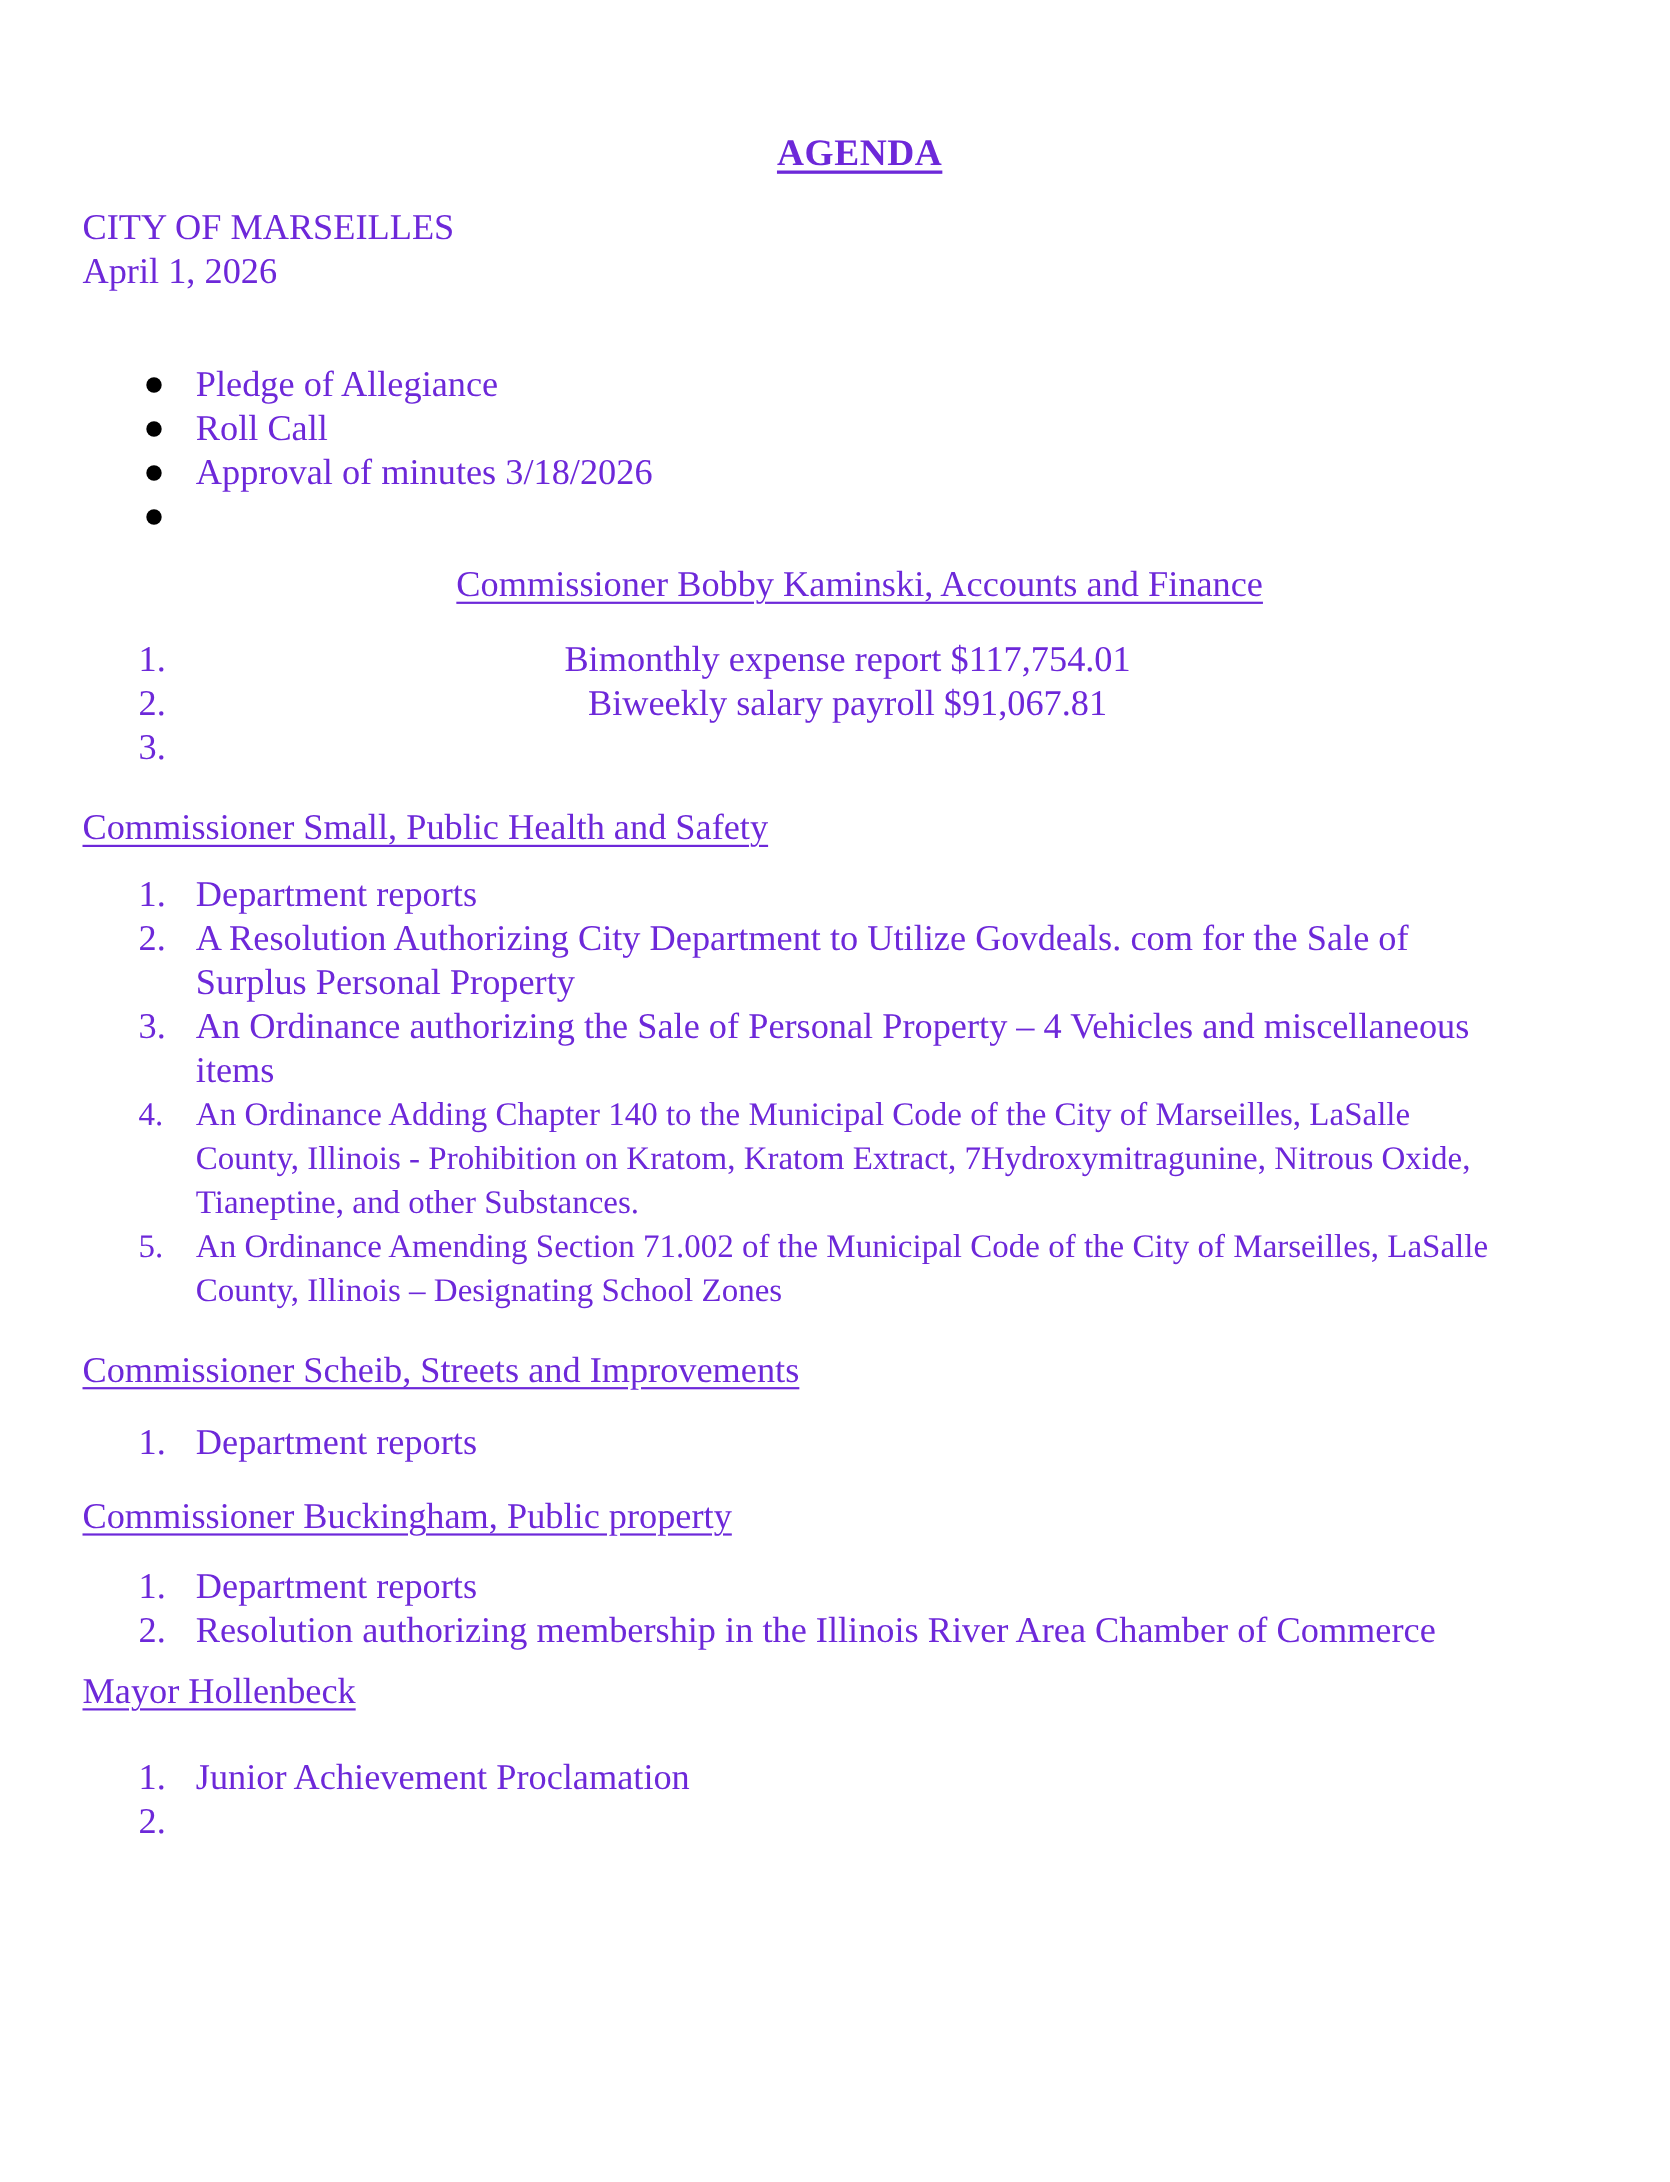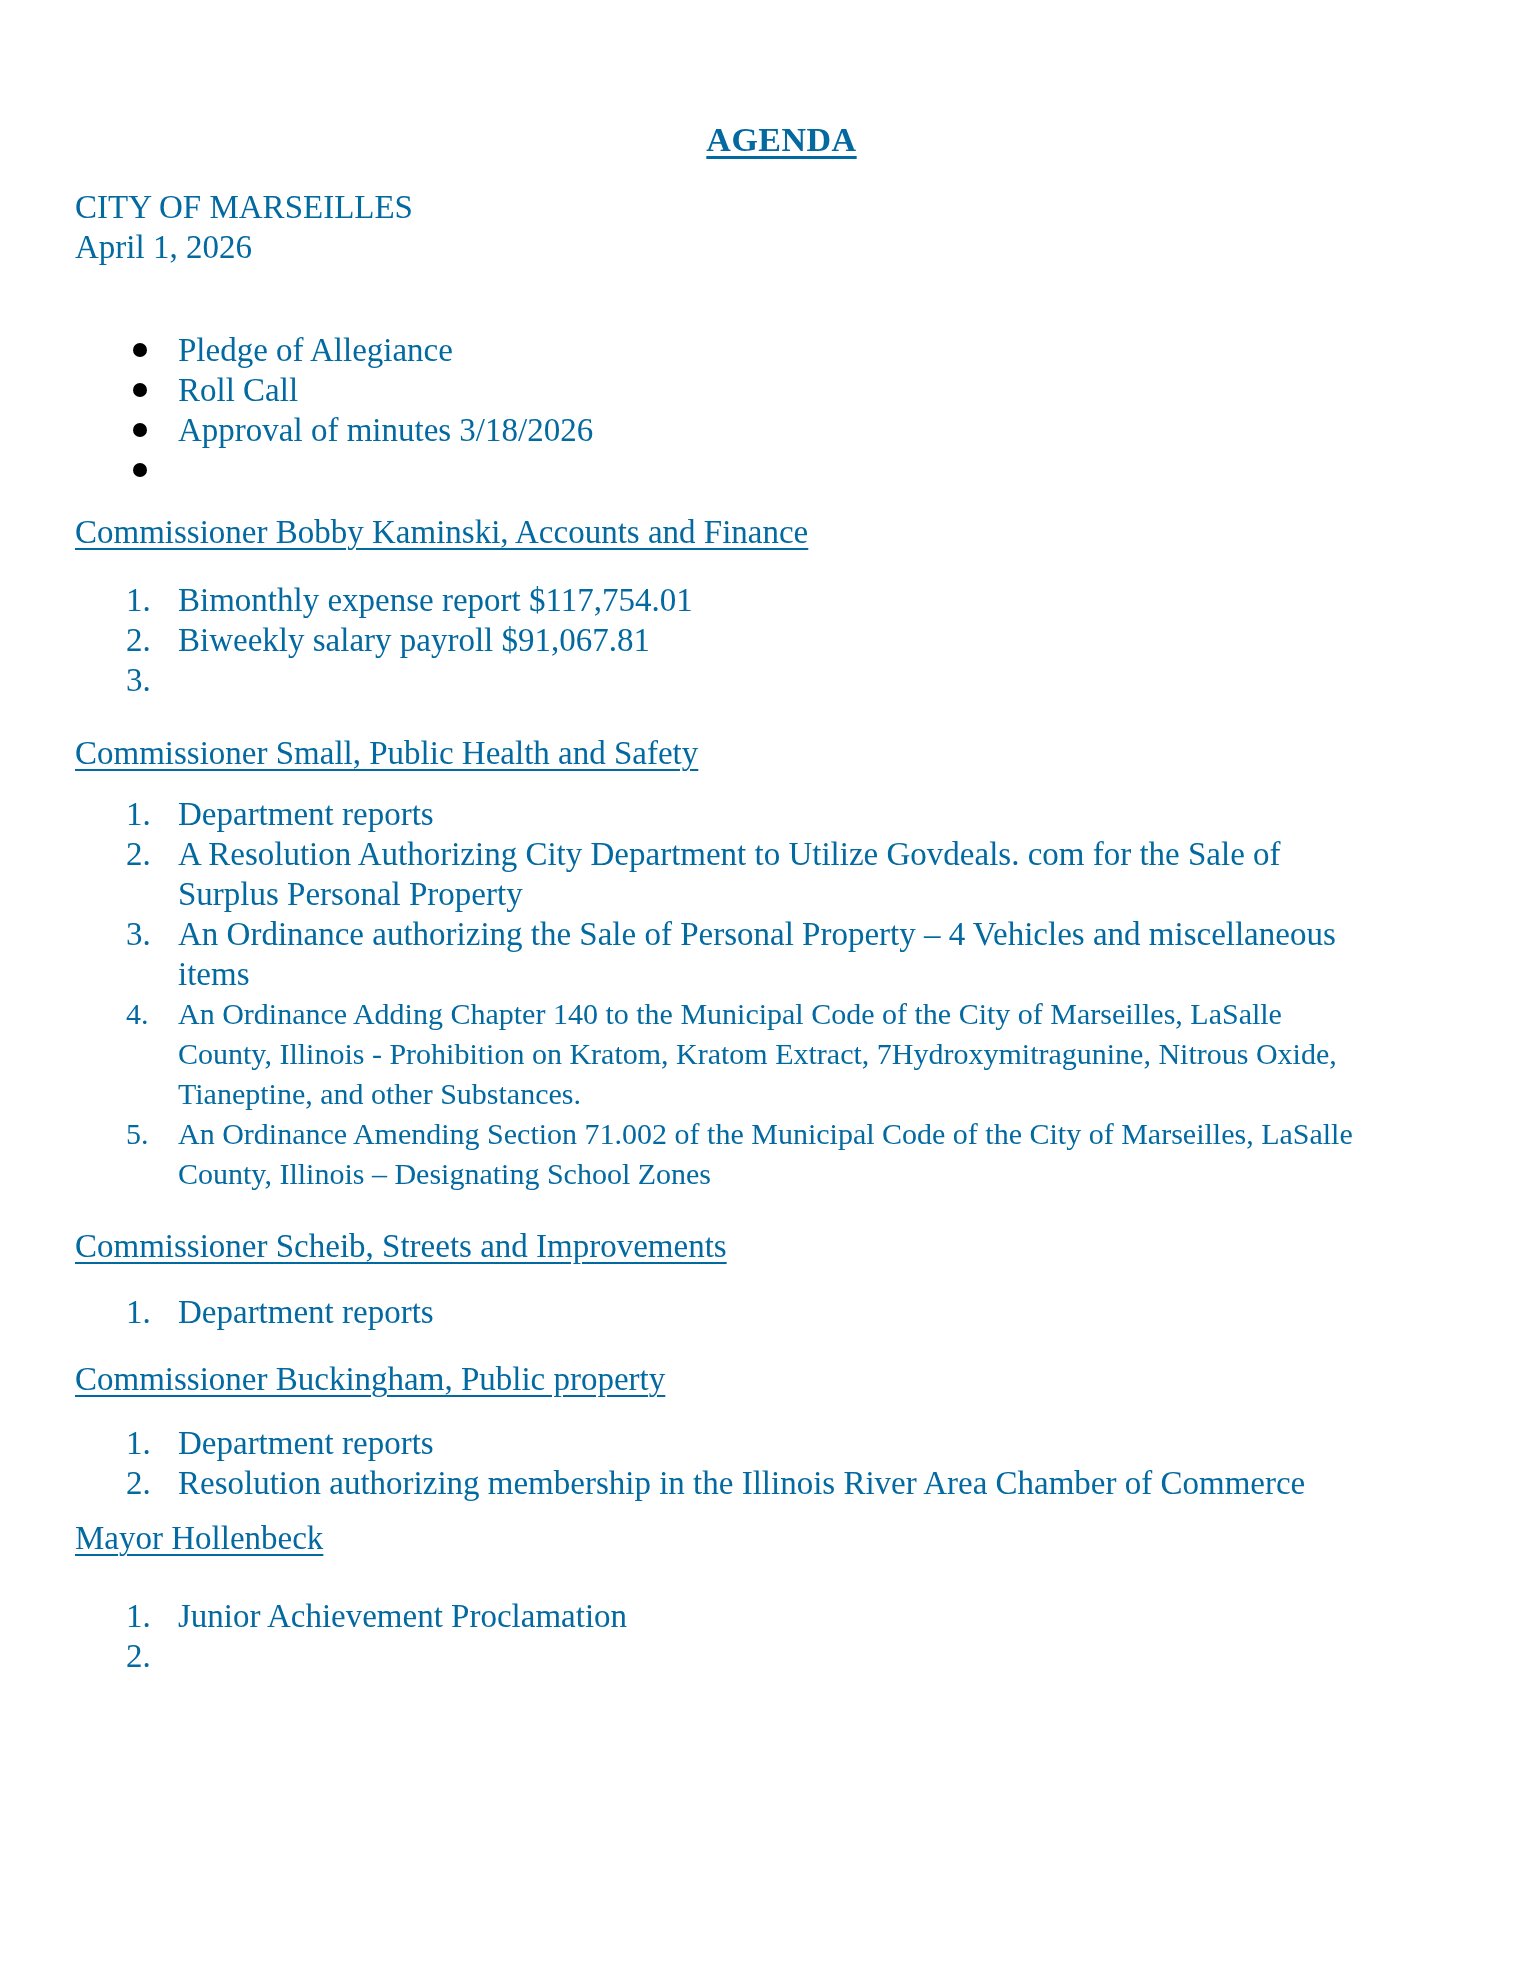--- a/index.html
+++ b/index.html
@@ -4,21 +4,21 @@
 <title>Agenda</title>
 <style>
   html, body { margin: 0; padding: 0; background: #ffffff; }
   .page {
     position: relative;
     width: 1518px;
     height: 1984px;
     box-sizing: border-box;
     margin: 0 auto;
     background: #ffffff;
-    color: #0369a1;
+    color: #6d28d9;
     font-family: "Liberation Serif", "DejaVu Serif", serif;
     font-size: 33px;
     line-height: 40px;
     padding: 118px 30px 0 75px;
     overflow: hidden;
   }
   .doc-title {
     font-size: 34px;
     line-height: 44px;
     font-weight: bold;
@@ -51,21 +51,21 @@
   ol.num-list {
     list-style: none; counter-reset: item;
     margin: 0; padding: 0 0 0 103px;
     width: 1185px;
   }
   .num-item { position: relative; counter-increment: item; }
   .num { position: absolute; left: -52px; top: 0; }
   .num::before { content: counter(item) "."; }
   .num-item.small { font-size: 30px; }
 
-  .sec-kaminski   { margin-top: 62px; }
+  .sec-kaminski   { margin-top: 62px; text-align: center; }
   .sec-kaminski .section-heading   { margin-bottom: 28px; }
   .sec-small      { margin-top: 73px; }
   .sec-small .section-heading      { margin-bottom: 21px; }
   .sec-scheib     { margin-top: 32px; }
   .sec-scheib .section-heading     { margin-bottom: 26px; }
   .sec-buckingham { margin-top: 27px; }
   .sec-buckingham .section-heading { margin-bottom: 24px; }
   .sec-mayor      { margin-top: 15px; }
   .sec-mayor .section-heading      { margin-bottom: 38px; }
 </style>

